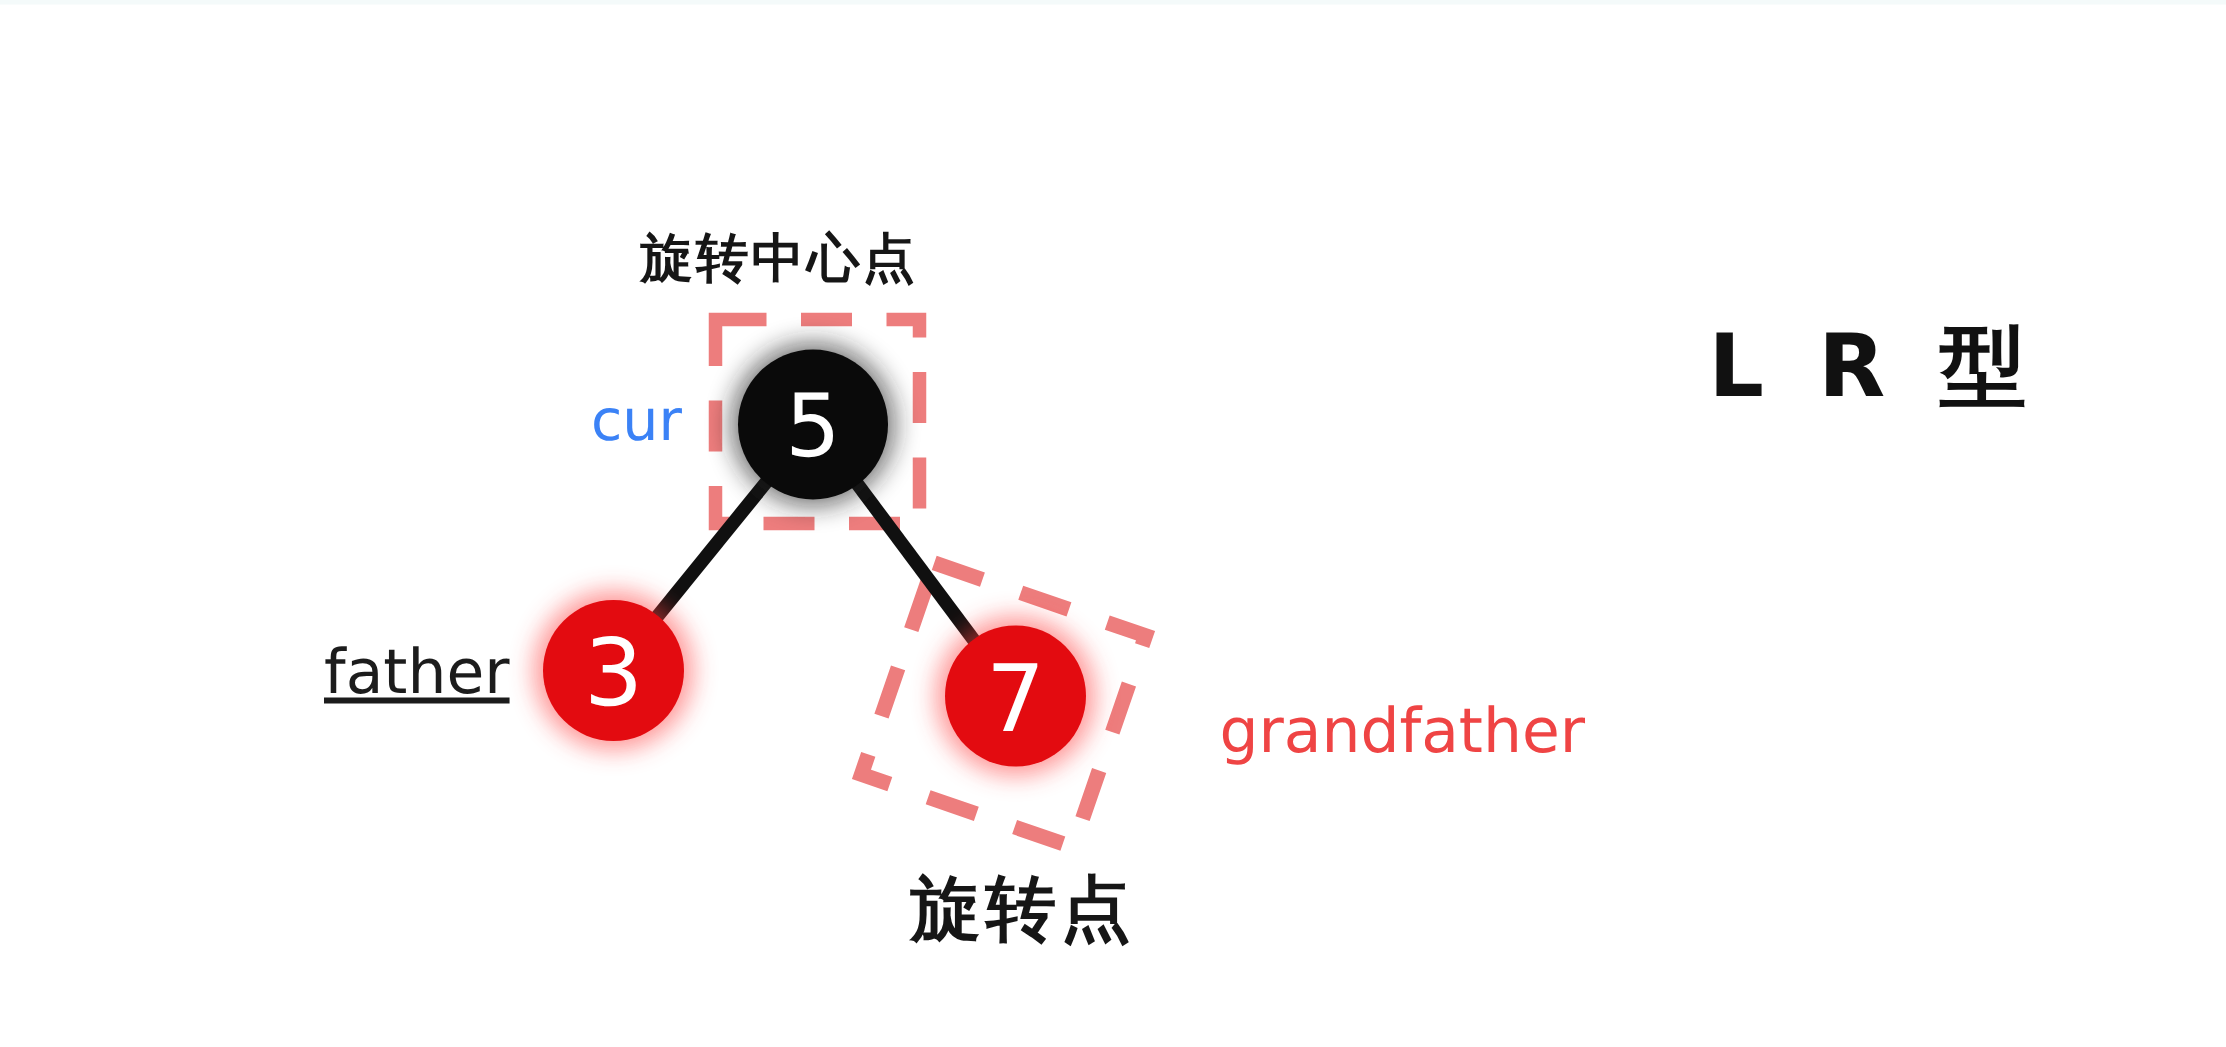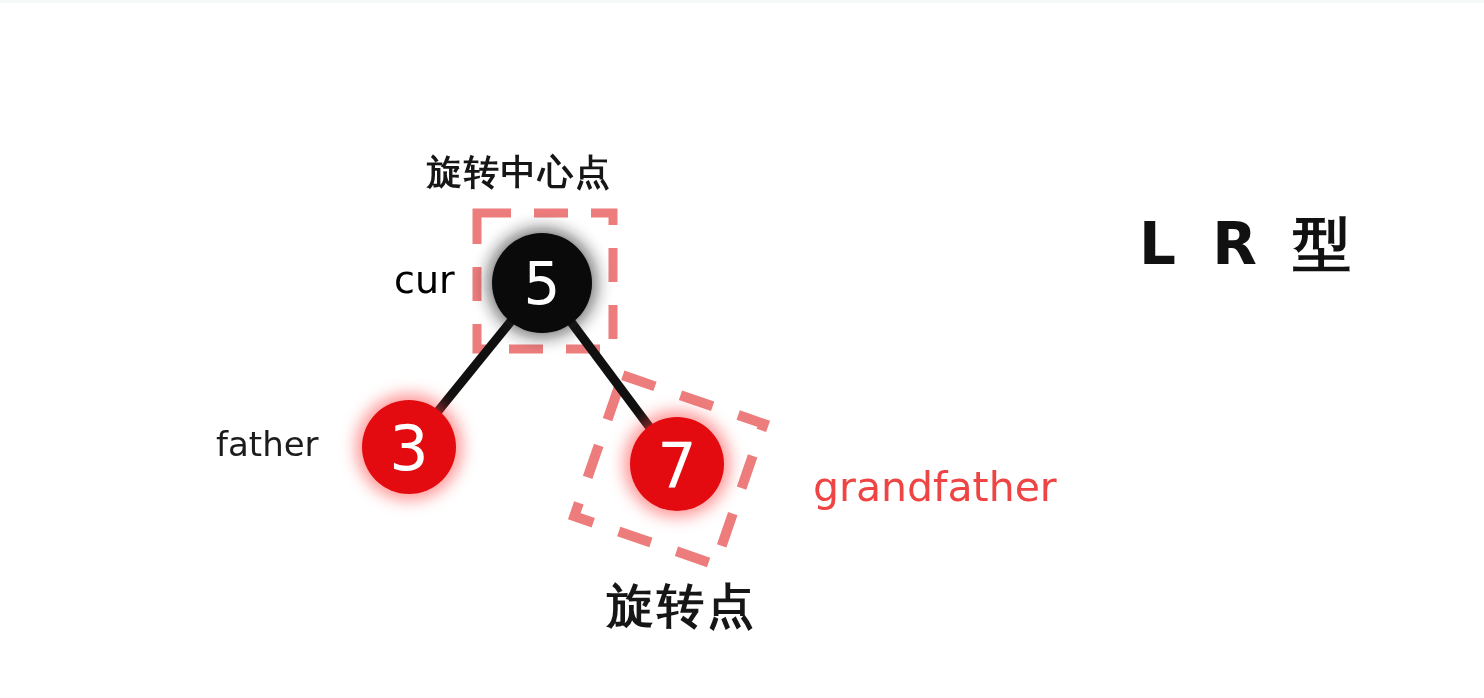--- a/index.html
+++ b/index.html
@@ -19,22 +19,22 @@
   .diagram-svg { position: absolute; left: 0; top: 0; width: 1484px; height: 698px; }
   .node-value {
     font-family: "DejaVu Sans", "Liberation Sans", sans-serif;
     font-weight: 400;
   }
   .ann { position: absolute; white-space: nowrap; }
   .ann-rotation-center {
     left: 427px; top: 149px;
     font-size: 35px; font-weight: 700; letter-spacing: 2px; color: #161616;
   }
-  .ann-cur     { left: 394px; top: 258px; font-size: 38px; color: #000000; }
-  .ann-father  { left: 216px; top: 424px; font-size: 34px; color: #1c1c1c; }
+  .ann-cur     { left: 394px; top: 258px; font-size: 38px; color: #3b82f6; }
+  .ann-father  { left: 216px; top: 424px; font-size: 41px; color: #1c1c1c; text-decoration: underline; }
   .ann-grandfather { left: 813px; top: 463px; font-size: 41px; color: #ef4444; }
   .ann-rotation-point {
     left: 607px; top: 575px;
     font-size: 47px; font-weight: 700; letter-spacing: 3px; color: #161616;
   }
   .headline {
     position: absolute; left: 1014px; top: 208px; width: 470px;
     text-align: center;
   }
   .headline-title {

